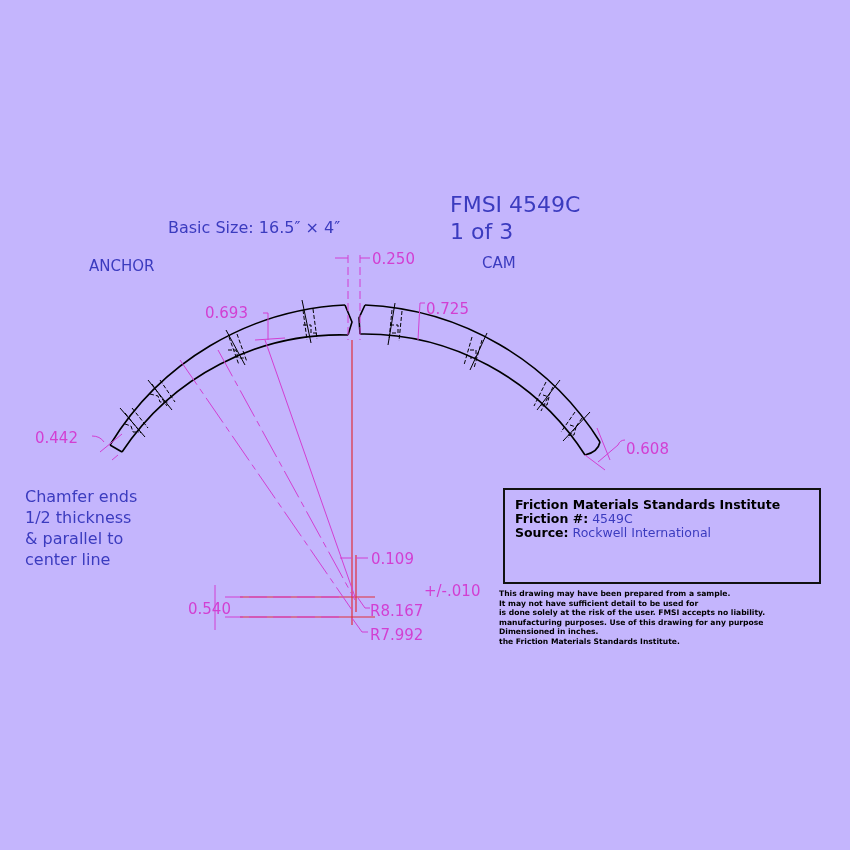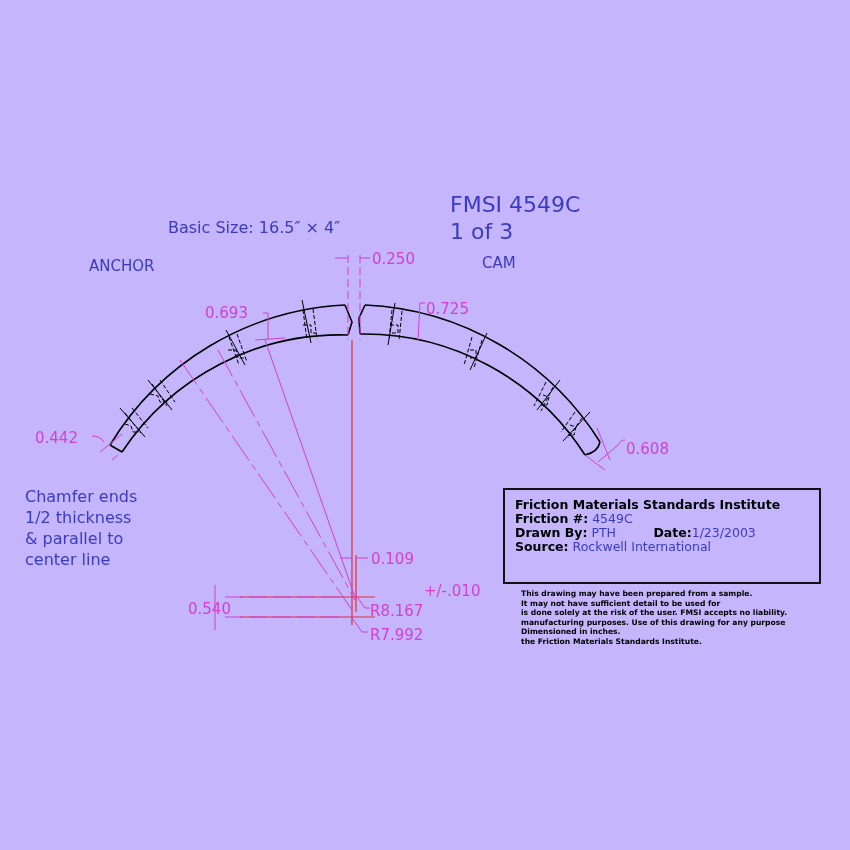--- a/index.html
+++ b/index.html
@@ -3,23 +3,23 @@
 <meta charset="utf-8">
 <style>
   html, body { margin:0; padding:0; background:#ffffff; }
   #canvas { position:relative; width:850px; height:850px; background:#c4b5fd; overflow:hidden; }
   svg { position:absolute; left:0; top:0; }
   .blue { fill:#3b3bbf; font-family:"DejaVu Sans", sans-serif; }
   .mag { fill:#d23fd2; font-family:"DejaVu Sans", sans-serif; }
   .tb { position:absolute; left:503px; top:488px; width:318px; height:96px; border:2px solid #111; box-sizing:border-box; padding:8px 10px; font-family:"DejaVu Sans", sans-serif; font-size:12.5px; line-height:14px; }
   .tb .row { white-space:nowrap; }
   .tb .lbl { font-weight:bold; color:#000; }
-  .tb .val { color:#3b3bbf; }
+  .tb .val { color:#3b3bbf;margin-top:19px; }
   .note { position:absolute; left:499px; top:589px; width:330px; font-family:"DejaVu Sans", sans-serif; font-weight:bold; font-size:7.6px; line-height:9.6px; color:#000; }
-  .note div { white-space:nowrap;margin-left:22px; }
+  .note div { white-space:nowrap; }
 </style>
 </head>
 <body>
 
 <div id="canvas">
 <svg width="850" height="850" viewBox="0 0 850 850">
 
   <text x="450" y="212" font-size="22" class="blue">FMSI 4549C</text>
   <text x="450" y="239" font-size="22" class="blue">1 of 3</text>
   <text x="168" y="233" font-size="16" class="blue">Basic Size: 16.5″ × 4″</text>
@@ -121,21 +121,20 @@
     <text x="25" y="502" font-size="16" class="blue">Chamfer ends</text>
     <text x="25" y="523" font-size="16" class="blue">1/2 thickness</text>
     <text x="25" y="544" font-size="16" class="blue">&amp; parallel to</text>
     <text x="25" y="565" font-size="16" class="blue">center line</text>
   </g>
 </svg>
 
 <div class="tb">
   <div class="row"><span class="lbl">Friction Materials Standards Institute</span></div>
   <div class="row"><span class="lbl">Friction #:</span> <span class="val">4549C</span></div>
-  <div class="row"><span class="lbl">Drawn By:</span> <span class="val" style="display:inline-block;width:62px;">PTH</span><span class="lbl">Date:</span><span class="val">1/23/2003</span></div>
   <div class="row"><span class="lbl">Source:</span> <span class="val">Rockwell International</span></div>
 </div>
 
 <div class="note">
   <div>This drawing may have been prepared from a sample.</div>
   <div>It may not have sufficient detail to be used for</div>
   <div>is done solely at the risk of the user. FMSI accepts no liability.</div>
   <div>manufacturing purposes.  Use of this drawing for any purpose</div>
   <div>Dimensioned in inches.</div>
   <div>the Friction Materials Standards Institute.</div>

